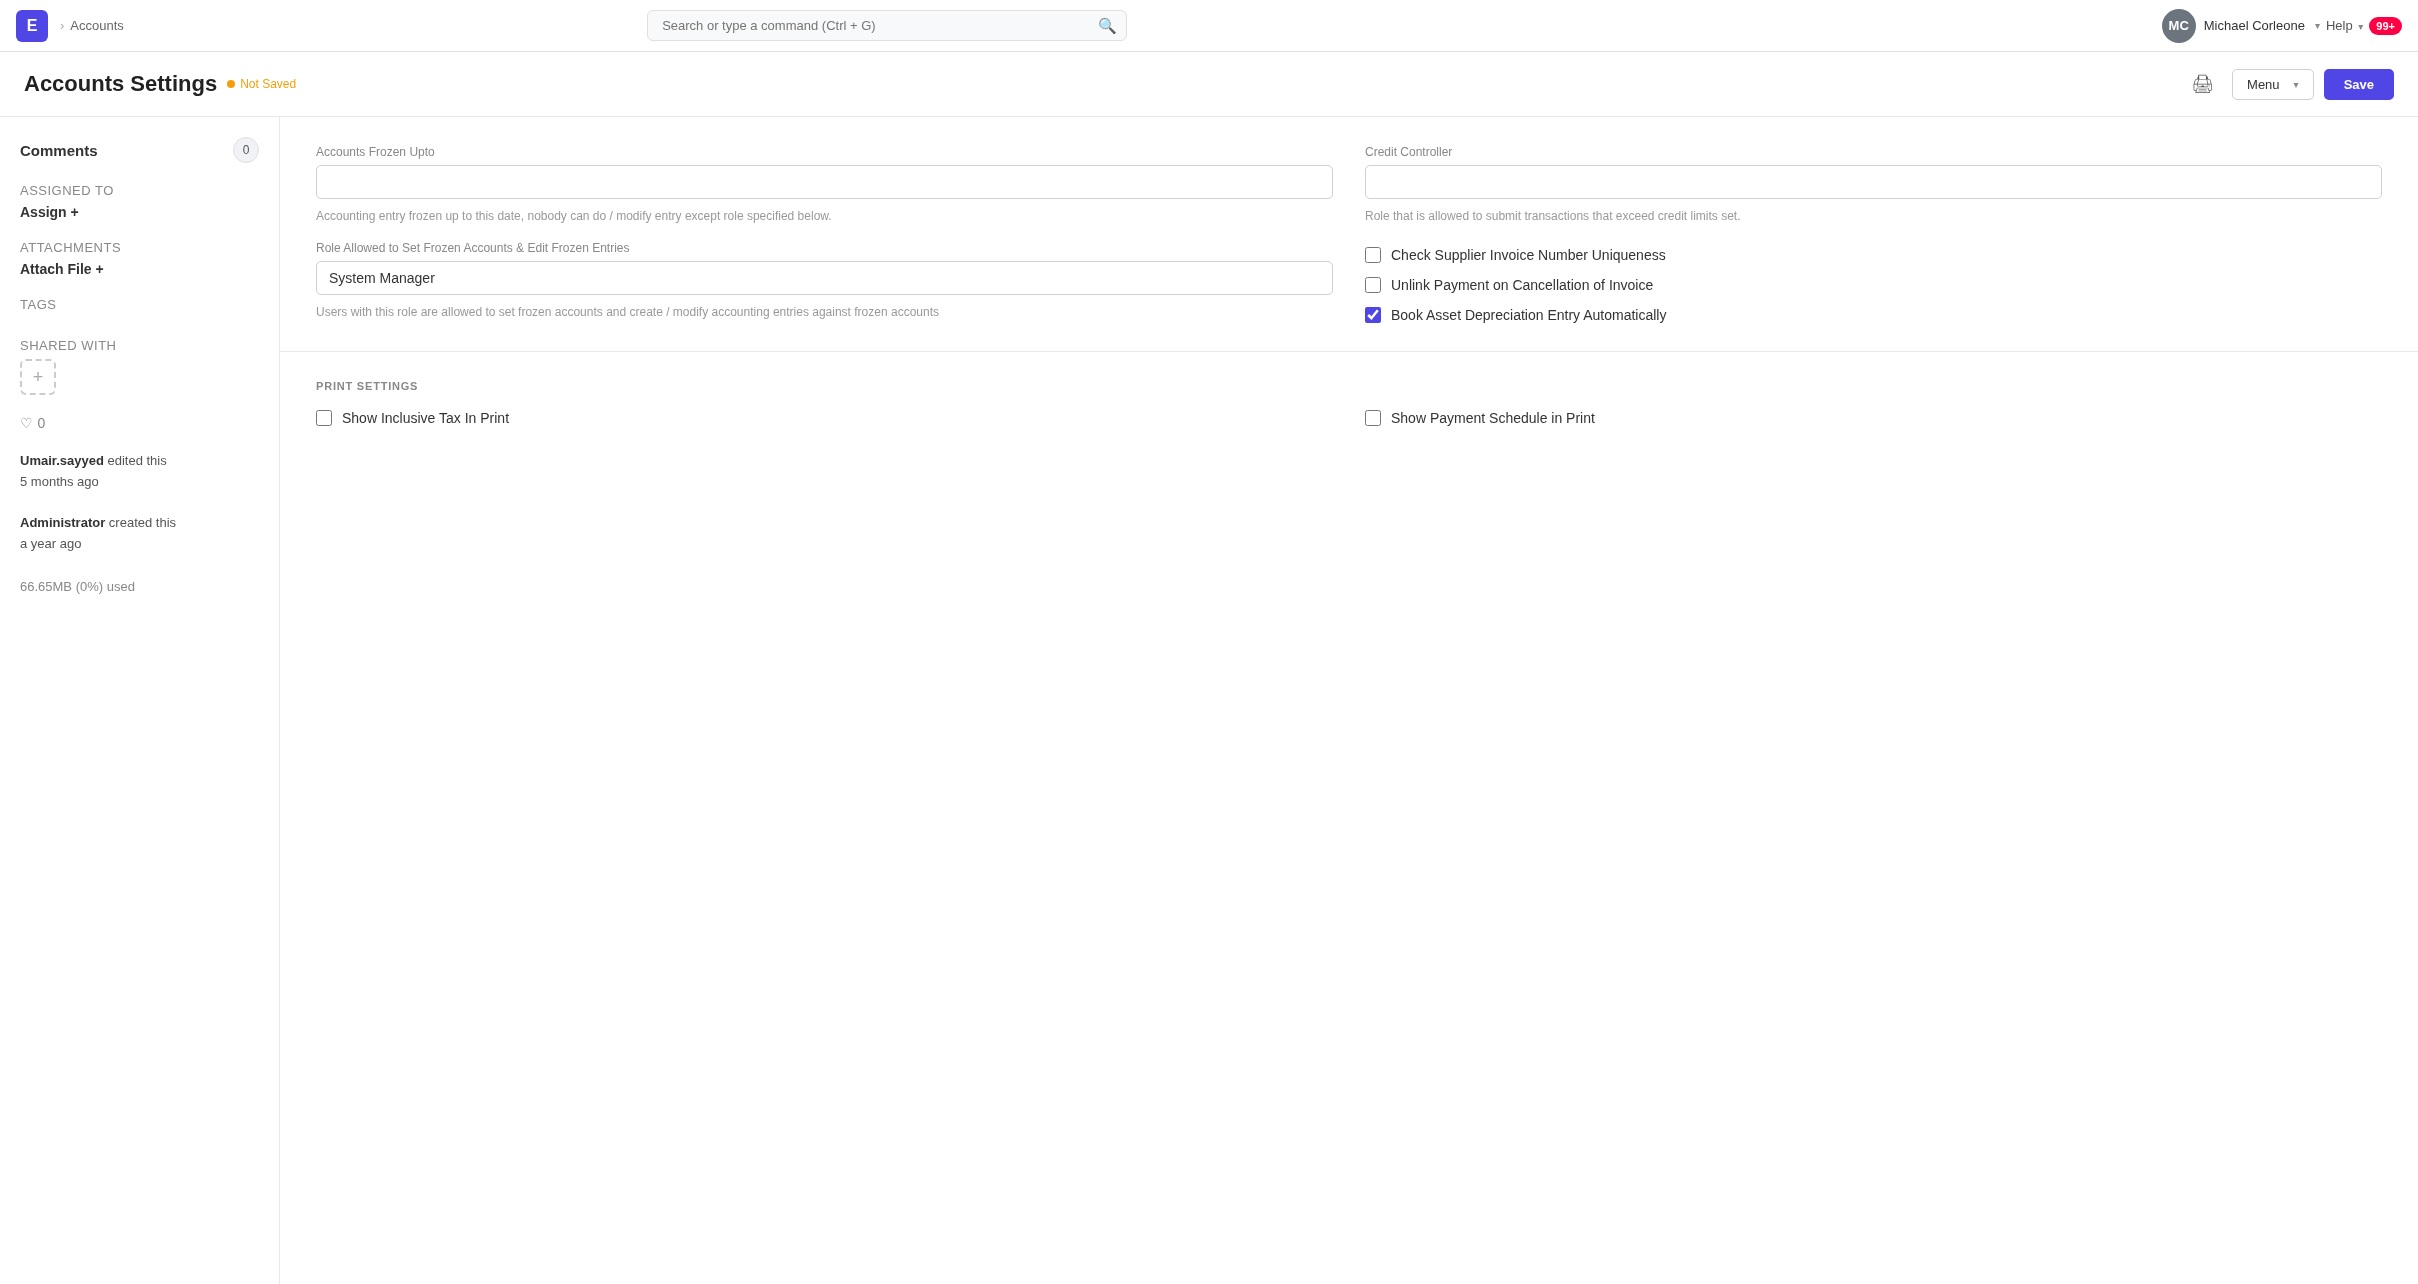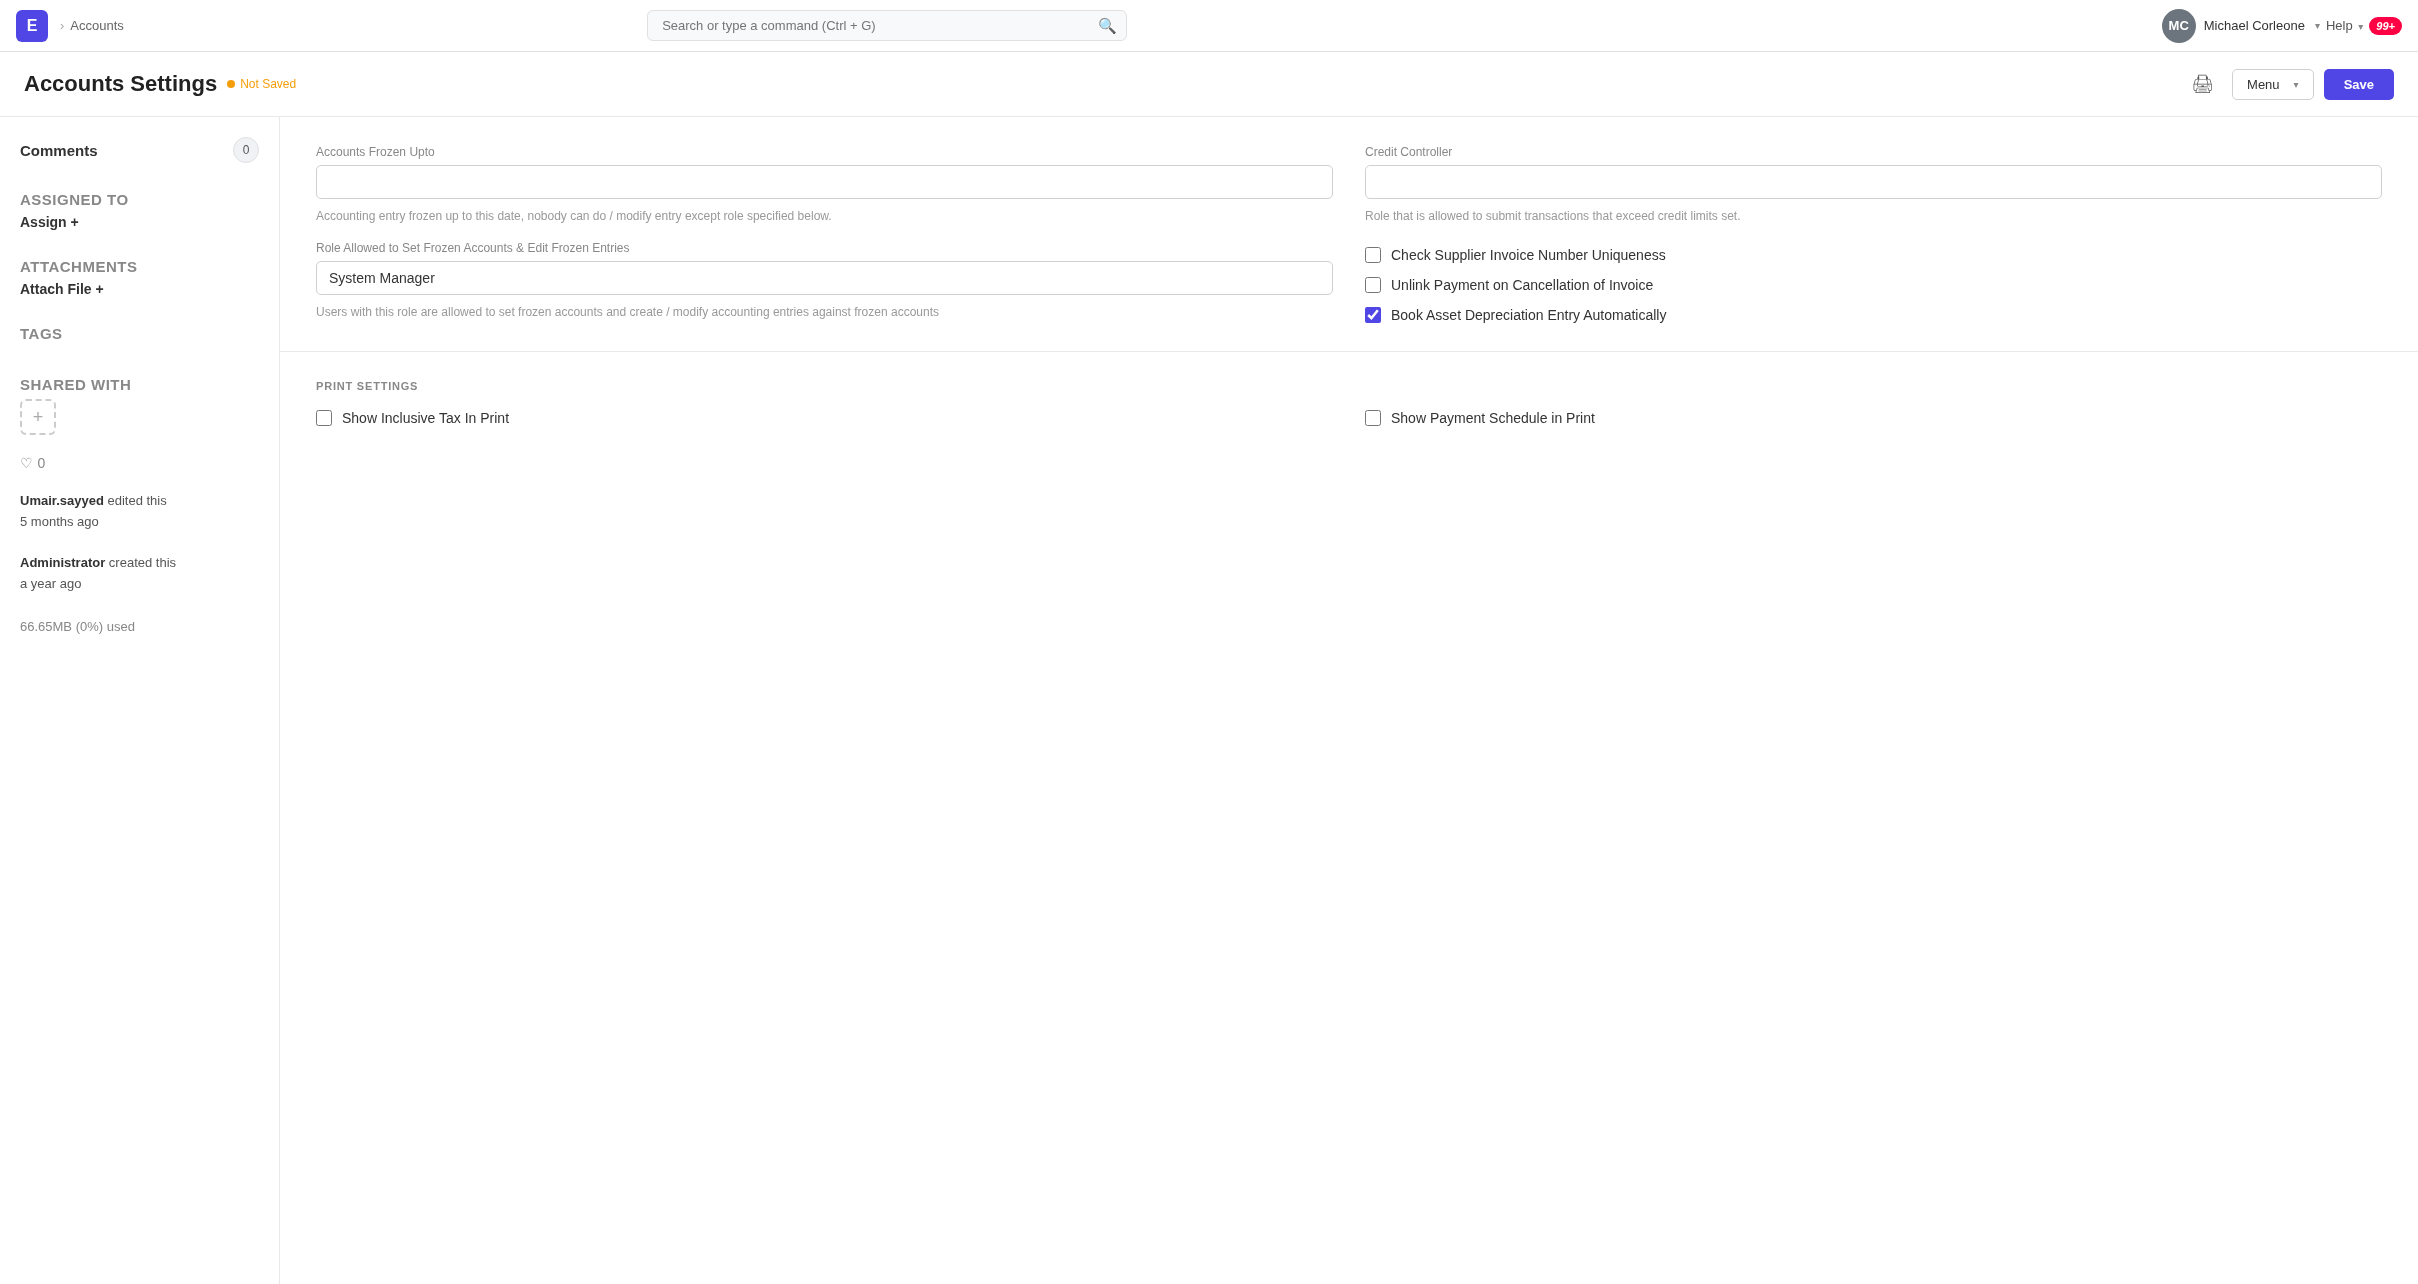--- a/index.html
+++ b/index.html
@@ -66,21 +66,20 @@
     }
     .navbar-username {
       font-size: 13px; color: #333; font-weight: 500;
     }
     .navbar-help { font-size: 13px; color: #555; cursor: pointer; }
     .navbar-badge {
       background: #f04; color: #fff;
       font-size: 11px; font-weight: bold;
       padding: 3px 7px; border-radius: 12px;
       cursor: pointer;
-      font-style: italic;
     }
     .dropdown-arrow { font-size: 10px; color: #888; margin-left: 2px; }
 
     
     .page-wrapper { margin-top: 52px; display: flex; flex-direction: column; min-height: calc(100vh - 52px); }
 
     
     .page-header {
       background: #fff;
       border-bottom: 1px solid #e8e8e8;
@@ -119,23 +118,22 @@
     
     .sidebar {
       width: 280px;
       flex-shrink: 0;
       background: #fff;
       border-right: 1px solid #e8e8e8;
       padding: 20px;
       display: flex; flex-direction: column; gap: 20px;
     }
     .sidebar-section-label {
-      font-size: 15px; font-weight: 700; color: #888; text-transform: uppercase; letter-spacing: 0.5px;
+      font-size: 13px; font-weight: 400; color: #888; text-transform: uppercase; letter-spacing: 0.5px;
       margin-bottom: 6px;
-      margin-top: 8px;
     }
     .sidebar-comments-header {
       display: flex; align-items: center; justify-content: space-between;
     }
     .sidebar-comments-label { font-size: 15px; font-weight: 600; color: #333; }
     .sidebar-badge {
       background: #f0f2f5; border: 1px solid #e0e0e0;
       border-radius: 50%; width: 26px; height: 26px;
       display: flex; align-items: center; justify-content: center;
       font-size: 12px; color: #555;

